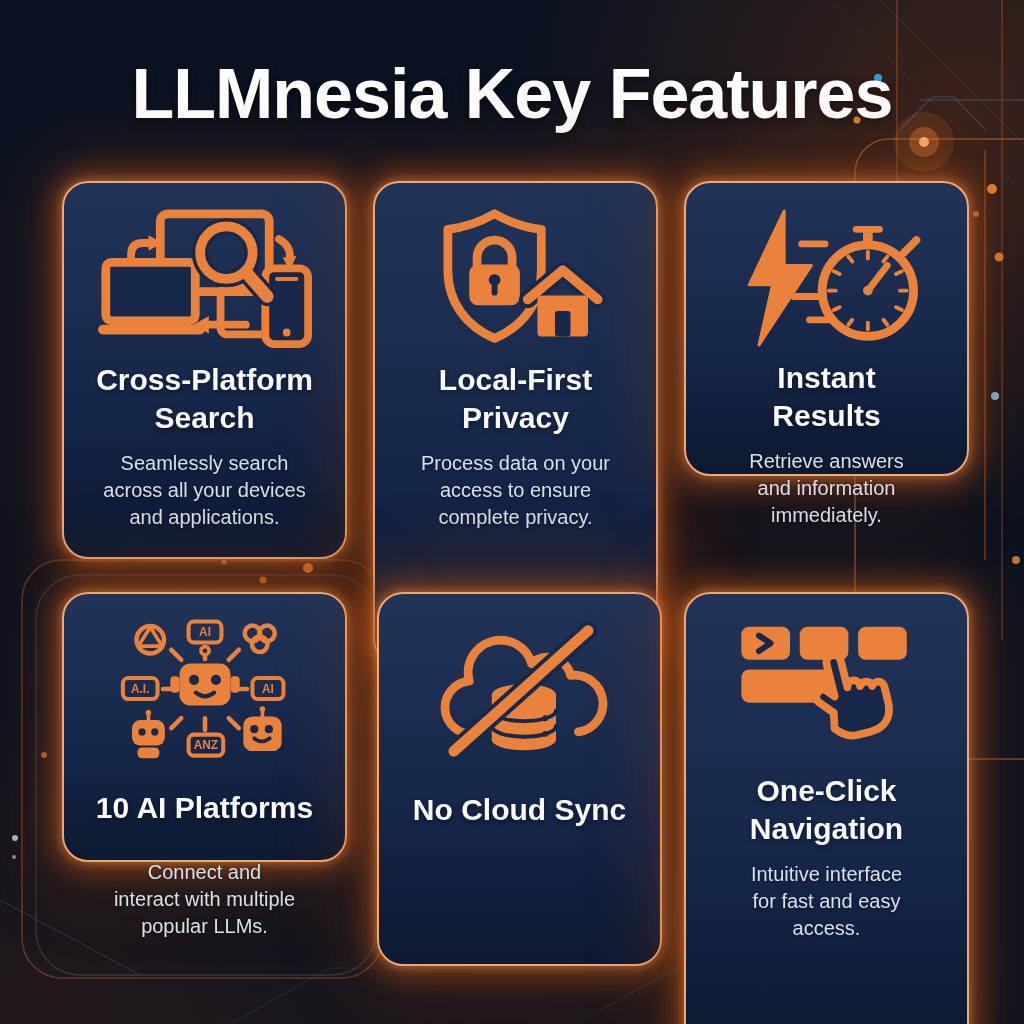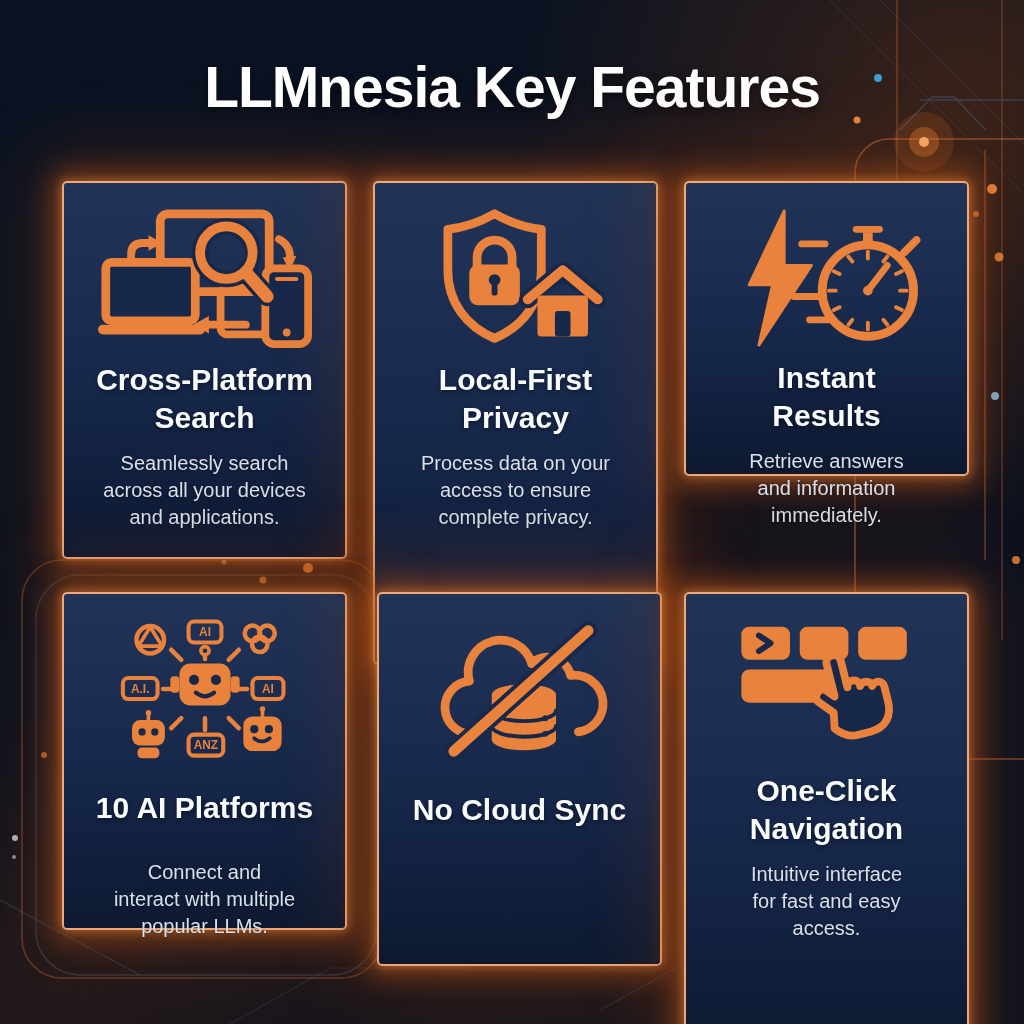--- a/index.html
+++ b/index.html
@@ -12,40 +12,40 @@
     position:absolute;inset:0;
     background:
       radial-gradient(640px 540px at 94% 10%, rgba(98,48,20,0.55), rgba(98,48,20,0) 70%),
       radial-gradient(520px 430px at 2% 99%, rgba(82,40,18,0.32), rgba(82,40,18,0) 70%),
       radial-gradient(720px 300px at 45% 104%, rgba(72,36,16,0.28), rgba(72,36,16,0) 72%),
       linear-gradient(160deg,#0b1322 0%,#0a111f 52%,#0b1220 100%);
   }
   .bg-decor{position:absolute;inset:0;pointer-events:none;}
   .page-title{
     position:absolute;top:54px;left:0;width:100%;
-    text-align:center;font-size:57px;font-weight:bold;letter-spacing:-1px;
+    text-align:center;font-size:70px;font-weight:bold;letter-spacing:-1px;
     color:var(--title_color,#ffffff);
     text-shadow:0 3px 8px rgba(0,0,0,0.5);
     margin:0;
   }
   .card{
     position:absolute;width:285px;box-sizing:border-box;
-    border-radius:5px;
+    border-radius:26px;
     border:2px solid var(--card_border,#f0a878);
     background:linear-gradient(180deg,var(--card_gradient_top,#213457) 0%,var(--card_gradient_mid,#16274a) 55%,var(--card_gradient_bottom,#0d1931) 100%);
     box-shadow:
       0 0 9px 2px rgba(244,150,70,0.38),
       0 0 26px 10px rgba(190,85,25,0.50),
       0 0 72px 26px rgba(140,60,18,0.30);
     display:flex;flex-direction:column;align-items:center;text-align:center;
   }
   .c1{left:62px;top:181px;height:378px}
   .c2{left:373px;top:181px;height:484px}
   .c3{left:684px;top:181px;height:295px}
-  .c4{left:62px;top:592px;height:338px}
+  .c4{left:62px;top:592px;height:270px}
   .c5{left:377px;top:592px;height:374px}
   .c6{left:684px;top:592px;height:464px}
   .icon-wrap{height:148px;margin-top:22px;display:flex;align-items:center;justify-content:center;}
   .card h2{
     margin:6px 0 0;min-height:80px;padding:0 8px;
     display:flex;align-items:center;justify-content:center;
     font-size:30px;line-height:1.28;font-weight:bold;
     color:var(--heading_color,#f8fafc);white-space:pre-line;
     text-shadow:0 2px 5px rgba(0,0,0,0.45);
   }

